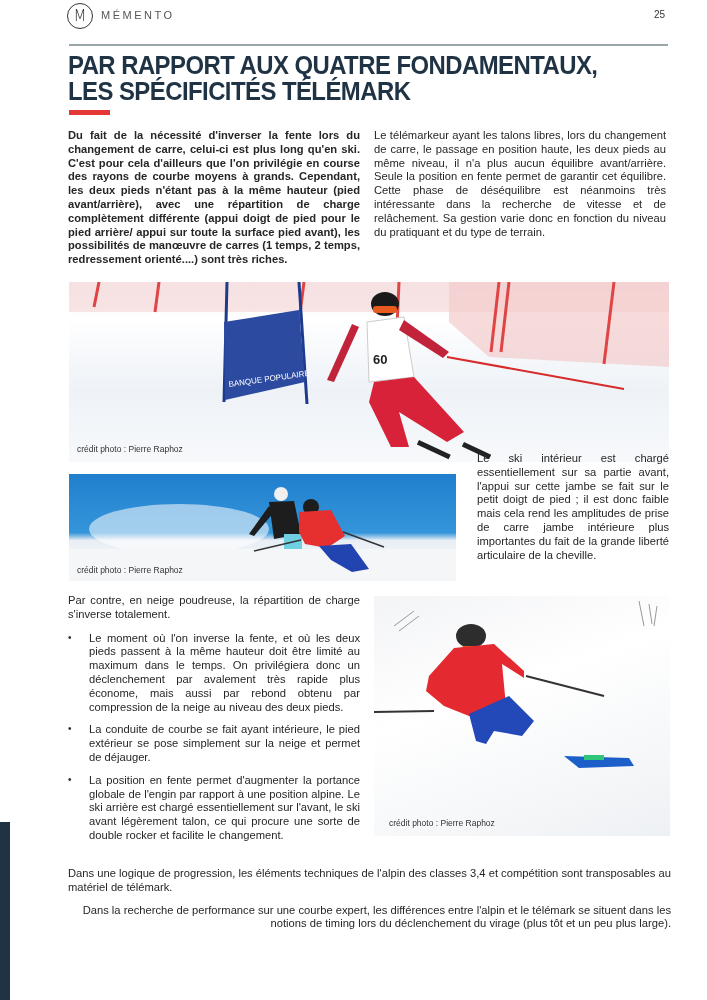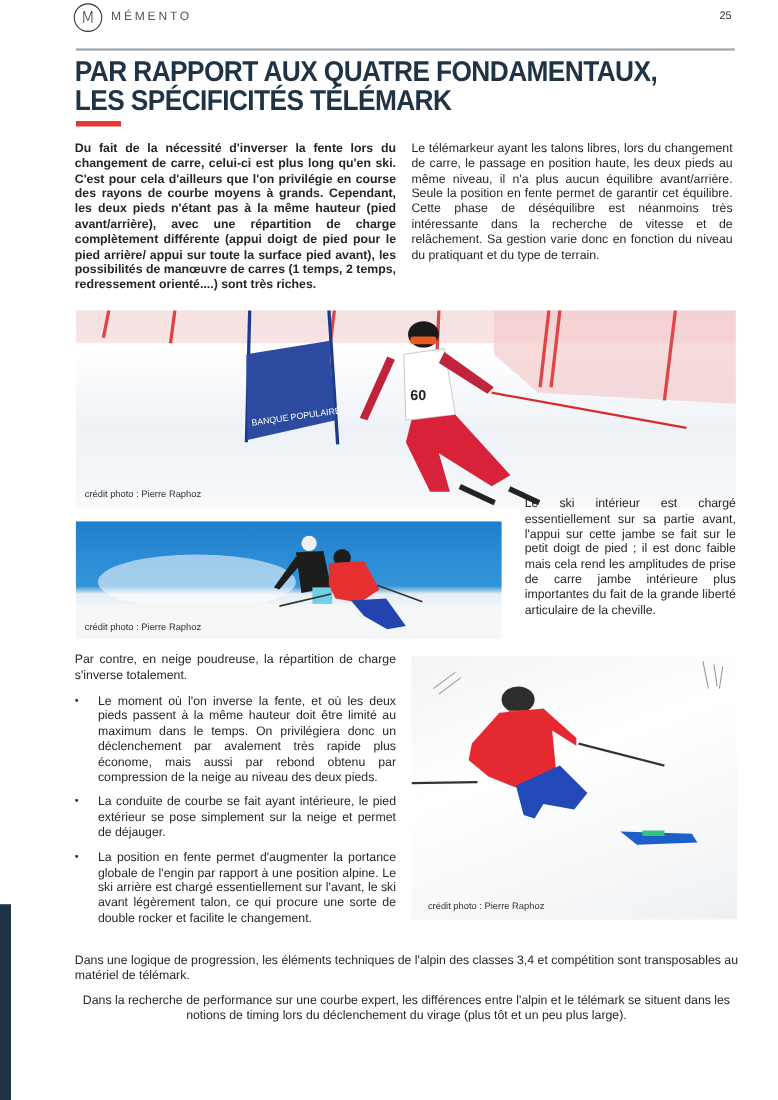--- a/index.html
+++ b/index.html
@@ -168,16 +168,16 @@
       <line x1="60" y1="115" x2="0" y2="116" stroke="#333" stroke-width="2"></line>
       <path d="M190 160 L255 162 L260 170 L205 172 Z" fill="#1c5fc8"></path>
       <rect x="210" y="159" width="20" height="5" fill="#2fc67a"></rect>
     </g>
   </svg>
   <div class="credit" style="left:15px; top:222px;">crédit photo : Pierre Raphoz</div>
 </div>
 
 <div class="abs full-width">
   <p class="para" style="text-align:left;">Dans une logique de progression, les éléments techniques de l'alpin des classes 3,4 et compétition sont transposables au  matériel de télémark.</p>
-  <p class="para" style="text-align:center;">Dans la recherche de performance sur une courbe expert, les différences entre l'alpin et le télémark se situent dans les notions de timing lors du déclenchement du virage (plus tôt et un peu plus large).</p>
+  <p class="para" style="text-align:right;">Dans la recherche de performance sur une courbe expert, les différences entre l'alpin et le télémark se situent dans les notions de timing lors du déclenchement du virage (plus tôt et un peu plus large).</p>
 </div>
 
 <div class="abs edge-bar"></div>
 
 </body></html>

